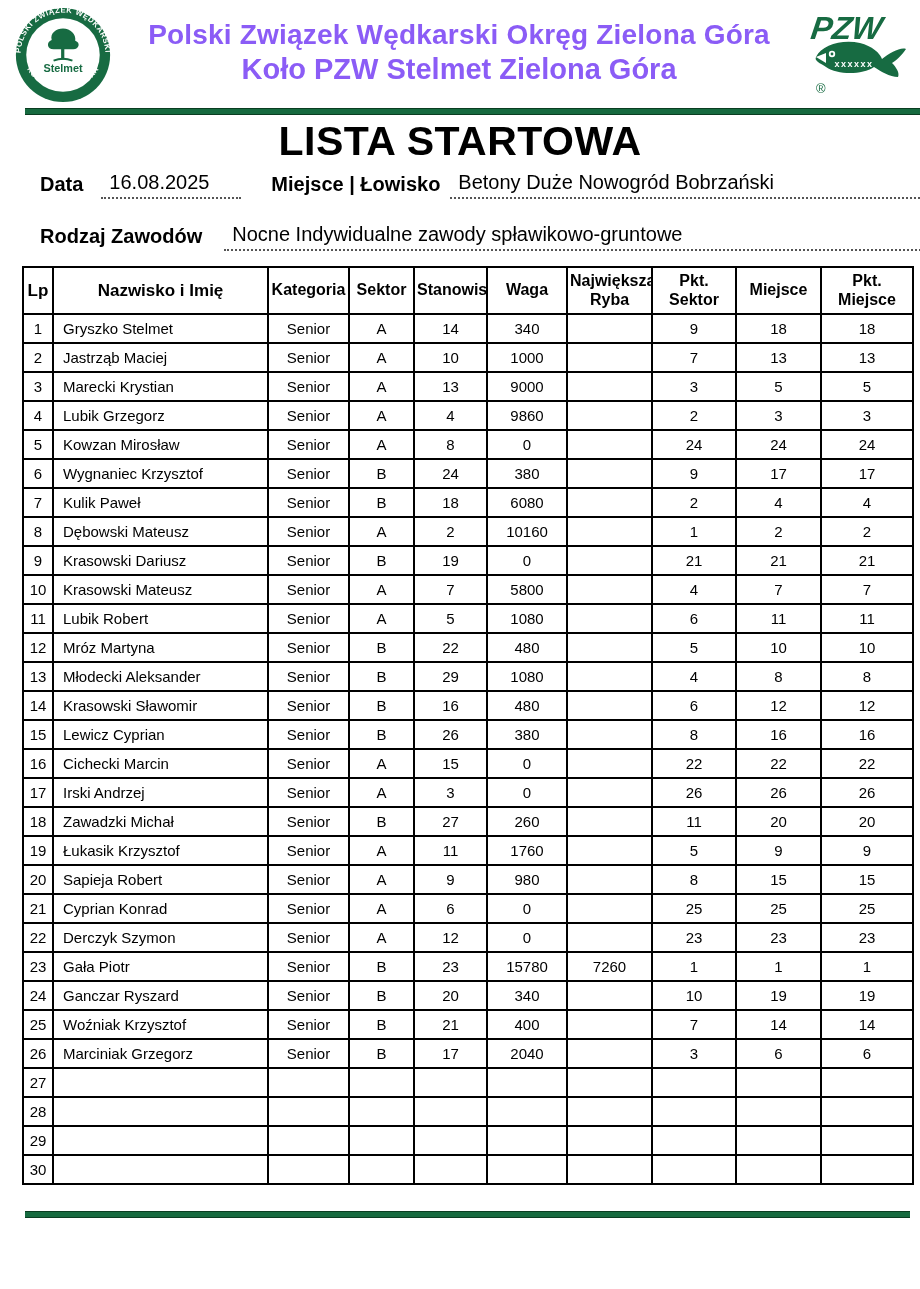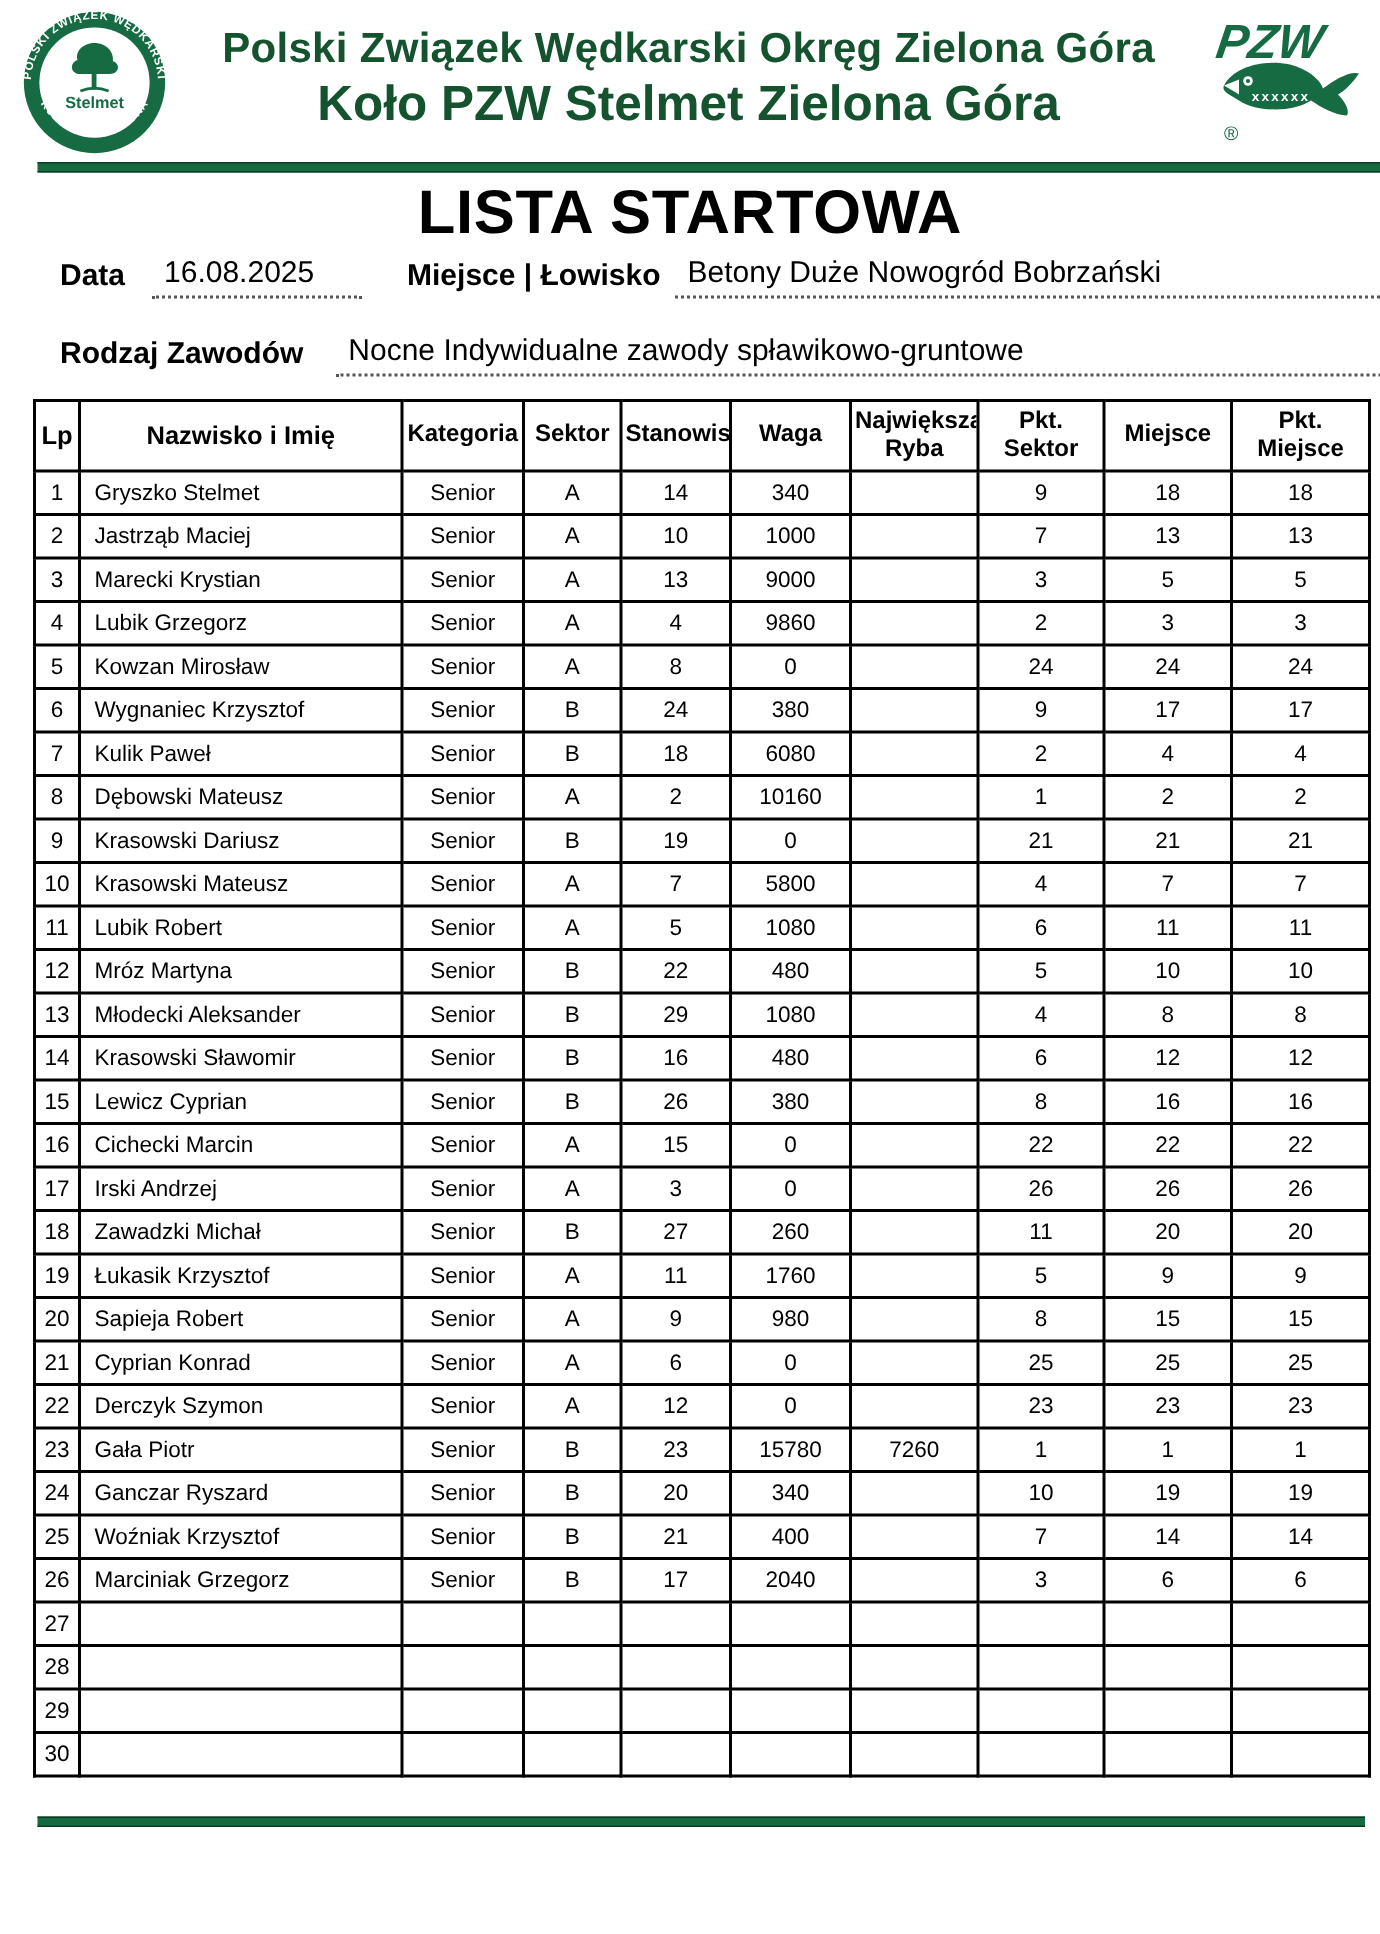--- a/index.html
+++ b/index.html
@@ -10,23 +10,23 @@
     color: #000;
     position: relative;
   }
 
   
   .header {
     display: flex; align-items: center;
     height: 108px; padding: 6px 6px 4px 10px;
   }
   .badge-left { width: 106px; height: 98px; flex-shrink: 0; }
-  .header-titles { flex: 1; text-align: center; color: #14532d; padding-bottom: 6px; }
+  .header-titles { flex: 1; text-align: center; color: #8b5cf6; padding-bottom: 6px; }
   .org-line1 { font-size: 28px; font-weight: bold; letter-spacing: 0.2px; }
-  .org-line2 { font-size: 33px; font-weight: bold; margin-top: 2px; }
+  .org-line2 { font-size: 29px; font-weight: bold; margin-top: 2px; }
   .pzw-right { width: 112px; height: 100px; flex-shrink: 0; }
 
   .bar { background: #166a3f; border-top: 1px solid #0a3d21; border-bottom: 1px solid #0a3d21; }
   .bar-top { height: 7px; margin-left: 25px; }
   .bar-bottom { height: 7px; margin-left: 25px; margin-right: 10px; margin-top: 26px; }
 
   
   .doc-title {
     text-align: center; font-size: 41px; font-weight: bold;
     letter-spacing: 0.5px; margin-top: 4px; line-height: 1.1;

